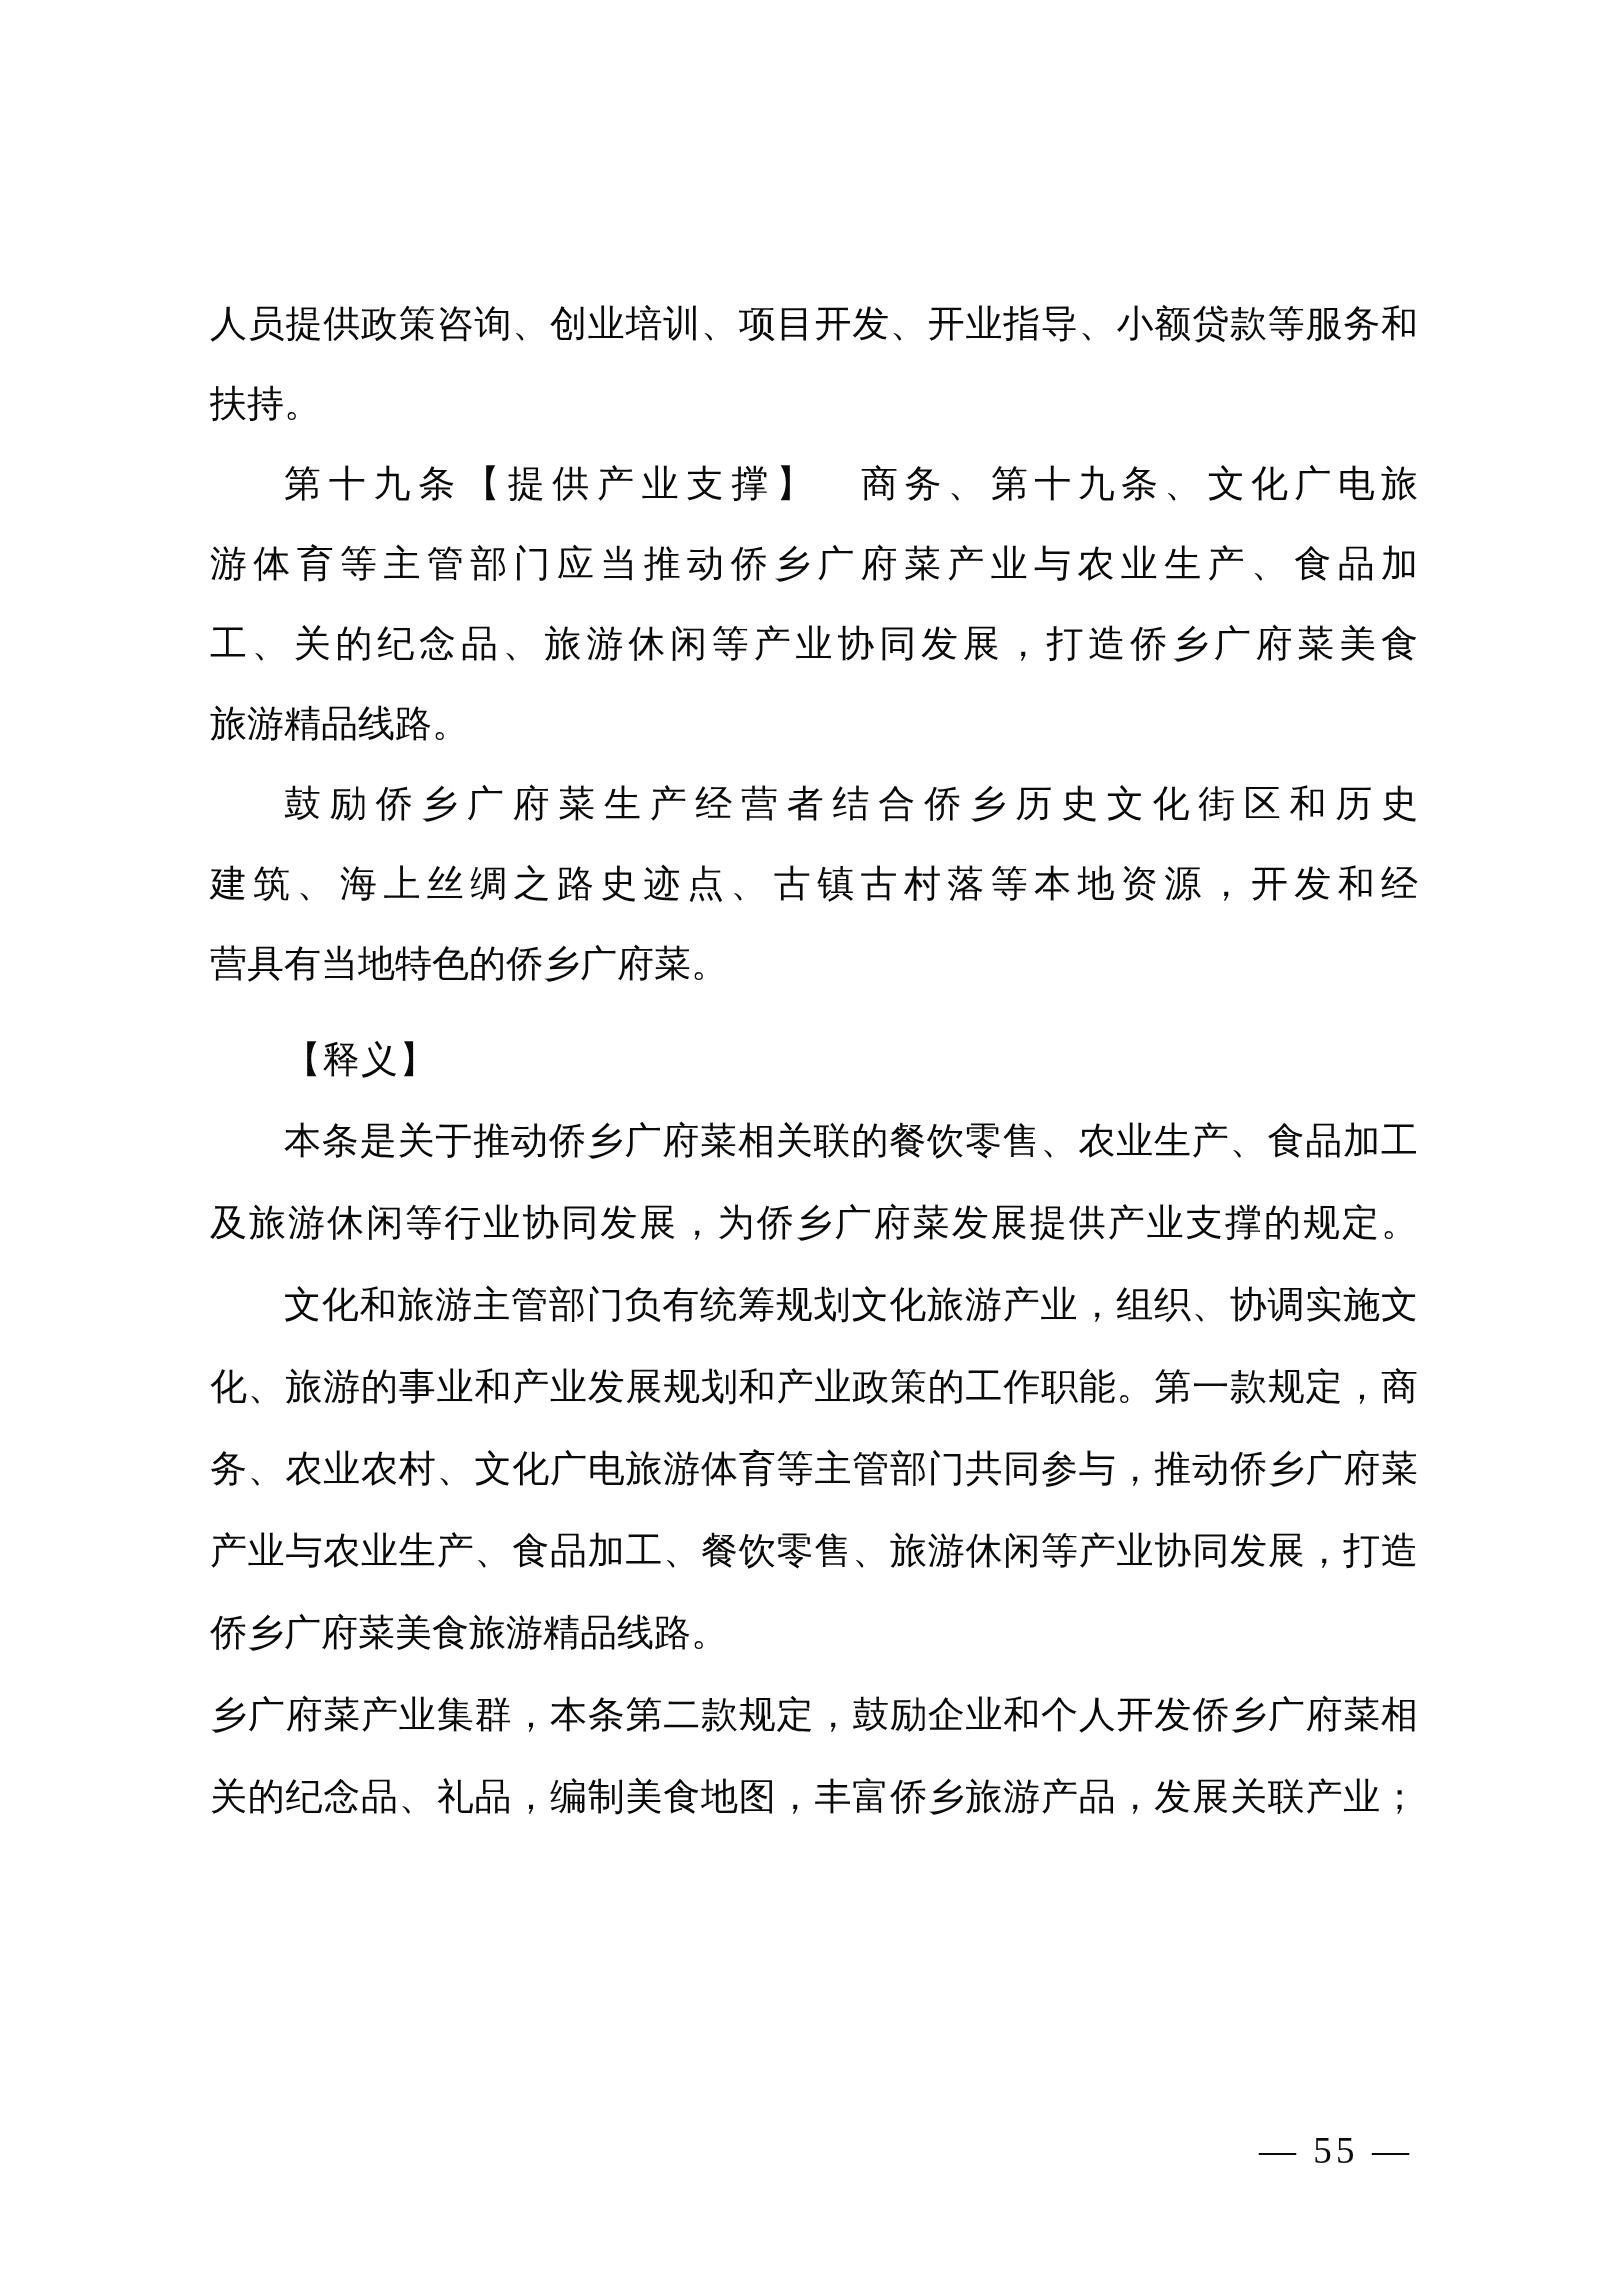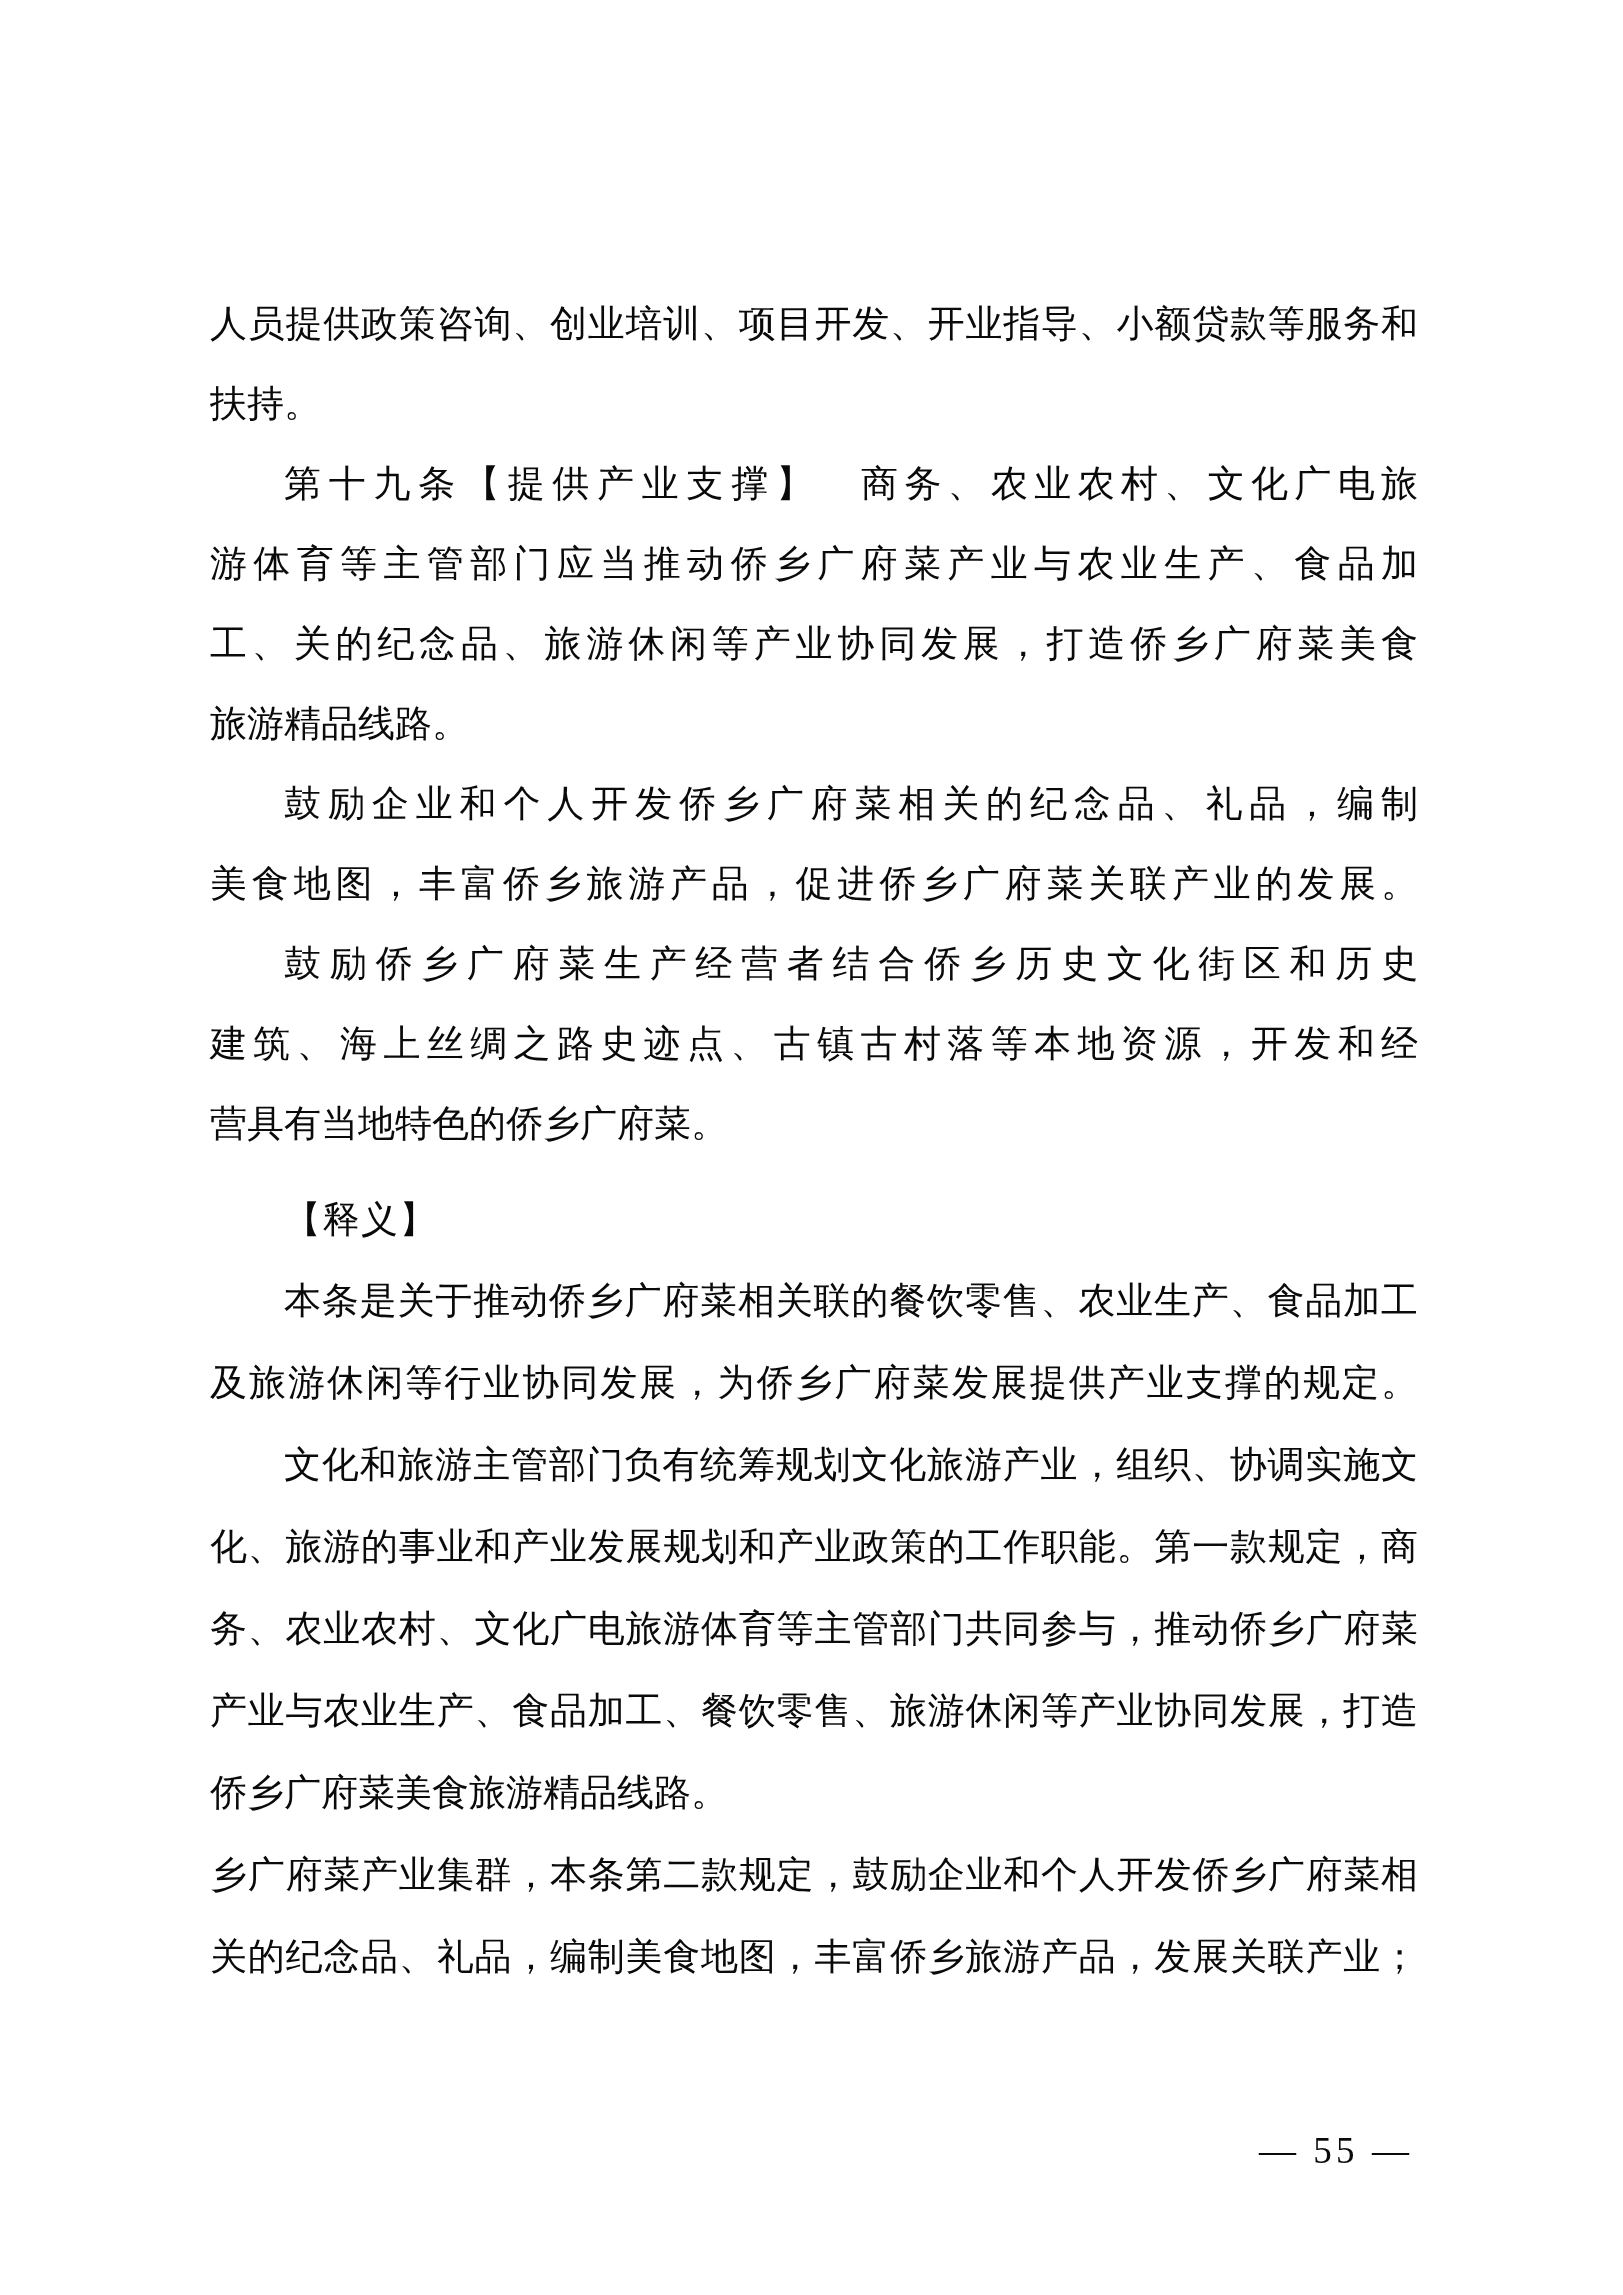--- a/index.html
+++ b/index.html
@@ -75,30 +75,26 @@
   <div class="content">
 
     <div class="sec-law">
 
       <p>
         <span class="line jline" style="display:block">人员提供政策咨询、创业培训、项目开发、开业指导、小额贷款等服务和</span>
         <span class="line lline" style="display:block">扶持。</span>
       </p>
 
       <p>
-        <span class="line jline indent" style="display:block"><span class="bold-head">第十九条【提供产业支撑】</span><span class="label-gap"></span><span>商务、农业农村、文化广电旅</span></span>
+        <span class="line jline indent" style="display:block"><span class="bold-head">第十九条【提供产业支撑】</span><span class="label-gap"></span><span>商务、第十九条、文化广电旅</span></span>
         <span class="line jline" style="display:block">游体育等主管部门应当推动侨乡广府菜产业与农业生产、食品加</span>
         <span class="line jline" style="display:block">工、关的纪念品、旅游休闲等产业协同发展，打造侨乡广府菜美食</span>
         <span class="line lline" style="display:block">旅游精品线路。</span>
       </p>
 
-      <p>
-        <span class="line jline indent" style="display:block">鼓励企业和个人开发侨乡广府菜相关的纪念品、礼品，编制</span>
-        <span class="line jline" style="display:block">美食地图，丰富侨乡旅游产品，促进侨乡广府菜关联产业的发展。</span>
-      </p>
 
       <p>
         <span class="line jline indent" style="display:block">鼓励侨乡广府菜生产经营者结合侨乡历史文化街区和历史</span>
         <span class="line jline" style="display:block">建筑、海上丝绸之路史迹点、古镇古村落等本地资源，开发和经</span>
         <span class="line lline" style="display:block">营具有当地特色的侨乡广府菜。</span>
       </p>
 
     </div>
 
     <p class="shiyi-heading bold-head">【释义】</p>

